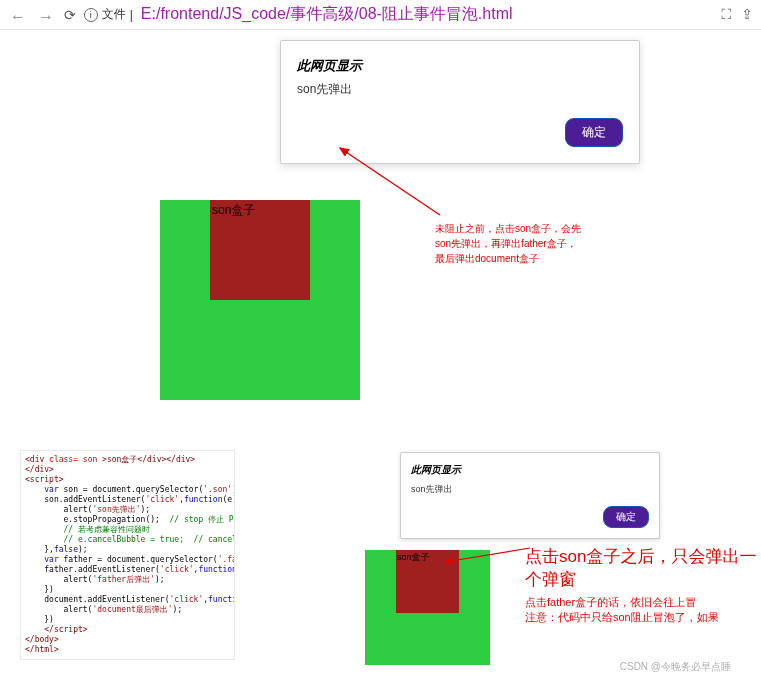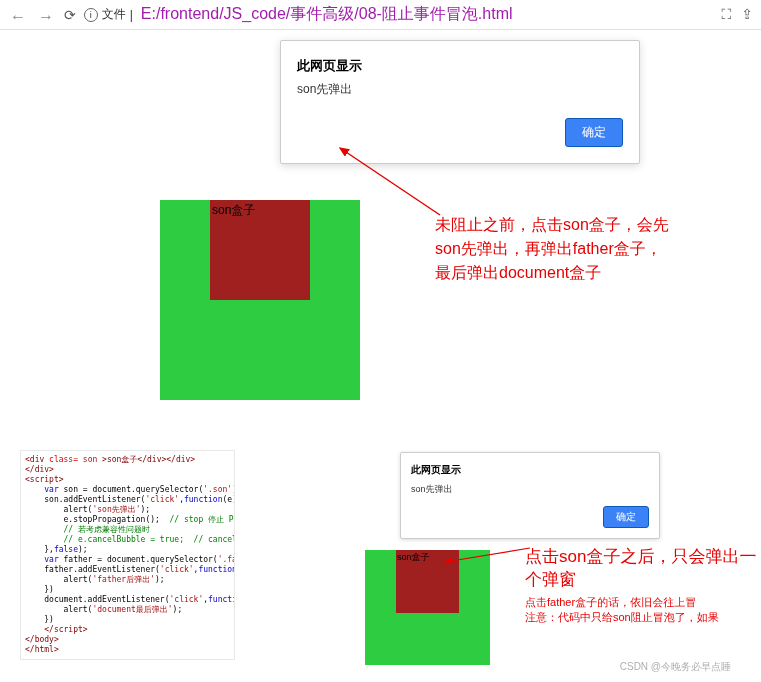--- a/index.html
+++ b/index.html
@@ -7,31 +7,31 @@
     
     .browser-bar { display: flex; align-items: center; height: 30px; padding: 0 8px; gap: 8px; border-bottom: 1px solid #e0e0e0; }
     .nav-arrow { color: #888; font-size: 16px; width: 20px; text-align: center; }
     .reload { color: #555; font-size: 14px; }
     .file-label { font-size: 12px; color: #333; display: flex; align-items: center; gap: 4px; }
     .info-icon { display: inline-flex; width: 14px; height: 14px; border: 1px solid #666; border-radius: 50%; align-items: center; justify-content: center; font-size: 9px; }
     .url-text { font-size: 16px; color: #a21caf; }
     .bar-right { margin-left: auto; display: flex; gap: 10px; color: #666; font-size: 14px; }
     
     .dialog1 { position: absolute; top: 40px; left: 280px; width: 360px; background: #fff; border: 1px solid #ccc; border-radius: 2px; box-shadow: 0 2px 8px rgba(0,0,0,0.15); padding: 16px; }
-    .dialog-title { font-size: 13px; font-weight: bold; margin-bottom: 6px; }
+    .dialog-title { font-size: 13px; font-weight: bold; margin-bottom: 6px; font-style: italic; }
     .dialog-msg { font-size: 12px; color: #333; }
     .dialog-btn-row { text-align: right; margin-top: 20px; }
-    .ok-btn { background: #3b82f6; color: #fff; border: 1px solid #0d5bb8; border-radius: 3px; padding: 5px 16px; font-size: 12px; cursor: pointer; }
+    .ok-btn { background: #4c1d95; color: #fff; border: 1px solid #0d5bb8; border-radius: 9px; padding: 5px 16px; font-size: 12px; cursor: pointer; }
     
     .demo1 { position: absolute; top: 200px; left: 160px; }
     .father1 { width: 200px; height: 200px; background: #2ecc40; position: relative; }
     .son1 { width: 100px; height: 100px; background: #a02020; position: absolute; top: 0; left: 50px; font-size: 12px; padding: 2px; }
     
     .arrow1 { position: absolute; top: 140px; left: 330px; }
-    .note1 { position: absolute; top: 213px; left: 435px; color: #e60000; font-size: 16px; line-height: 1.5; }
+    .note1 { position: absolute; top: 221px; left: 435px; color: #e60000; font-size: 10px; line-height: 1.5; }
     
     .code-panel { position: absolute; top: 450px; left: 20px; width: 215px; background: #fff; border: 1px solid #e8e8e8; font-family: Consolas, monospace; font-size: 8px; line-height: 1.25; padding: 4px; white-space: pre; overflow: hidden; }
     .tag { color: #800000; }
     .attr { color: #e00000; }
     .kw { color: #0000cc; }
     .str { color: #a31515; }
     .cm { color: #008000; }
     
     .dialog2 { position: absolute; top: 452px; left: 400px; width: 260px; background: #fff; border: 1px solid #ccc; border-radius: 2px; box-shadow: 0 1px 4px rgba(0,0,0,0.15); padding: 10px; }
     .dialog2 .dialog-title { font-size: 10px; }

